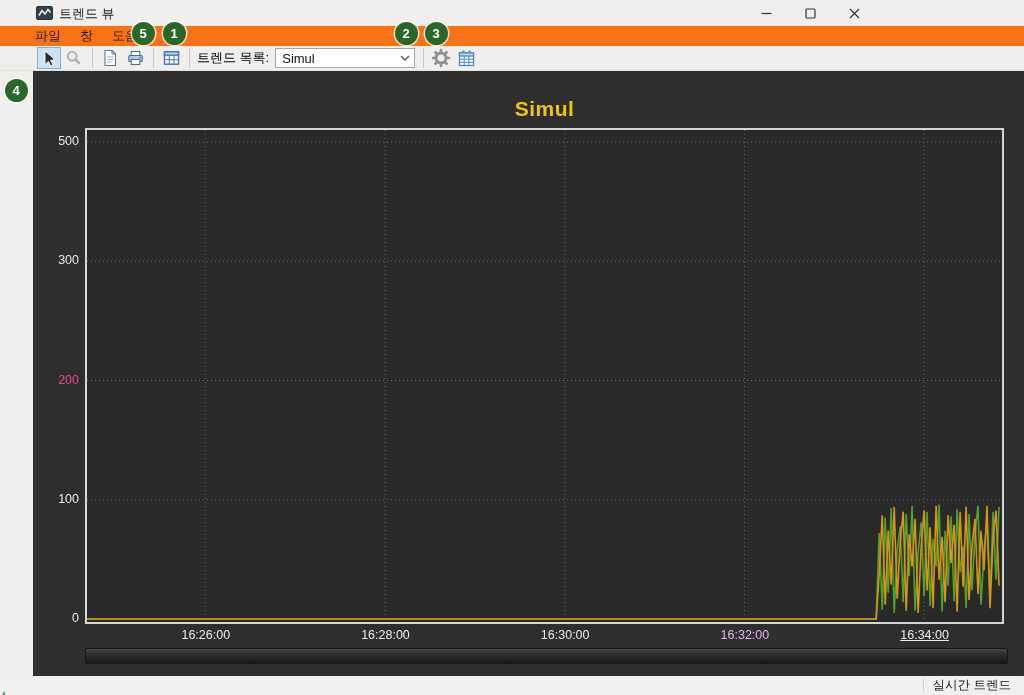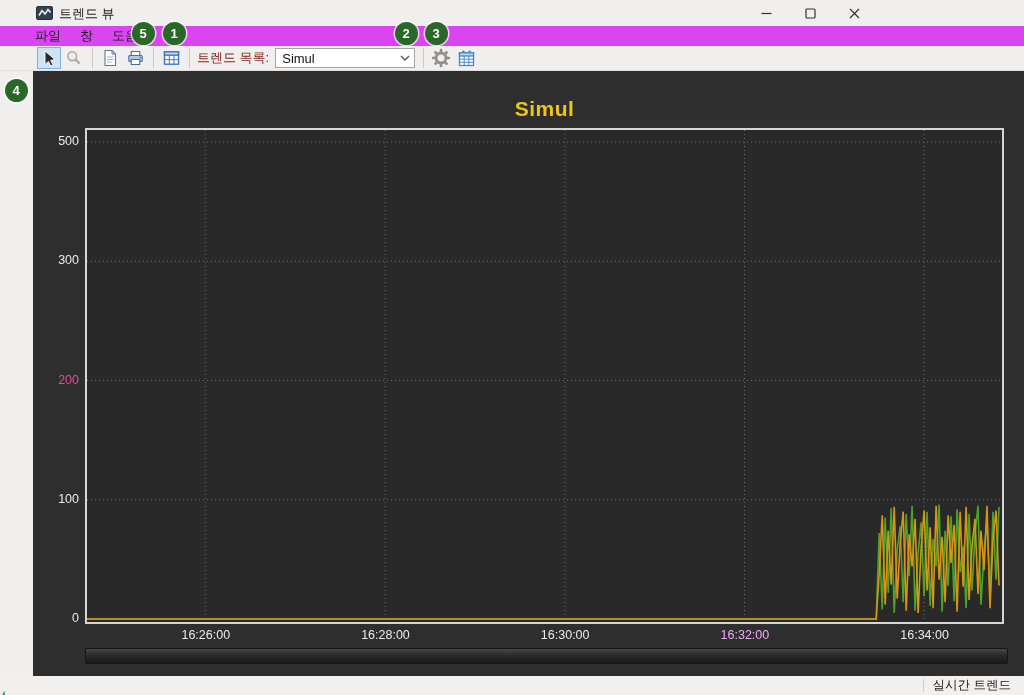--- a/index.html
+++ b/index.html
@@ -8,27 +8,27 @@
     position:relative;width:1024px;height:695px;overflow:hidden;
     background:#f0efed;font-family:"Liberation Sans",sans-serif;
     -webkit-font-smoothing:antialiased;
   }
   
   .titlebar{position:absolute;left:0;top:0;width:876px;height:26px;background:#f0efed;display:flex;align-items:center;}
   .app-icon{position:absolute;left:36px;top:6px;width:17px;height:14px;}
   .win-title{position:absolute;left:59px;top:5px;font-size:13px;color:#1b1b1b;}
   .wincontrols{position:absolute;right:0;top:0;height:26px;display:flex;}
   .winbtn{width:44px;height:26px;border:none;background:transparent;display:flex;align-items:center;justify-content:center;padding:0;cursor:default;}
-  .menubar{position:absolute;left:0;top:26px;width:1024px;height:20px;background:#d946ef;display:flex;align-items:center;padding-left:35px;}
+  .menubar{position:absolute;left:0;top:26px;width:1024px;height:20px;background:#f97316;display:flex;align-items:center;padding-left:35px;}
   .menu-item{font-size:13px;color:#1b1b1b;padding:2px 9px 2px 0;margin-right:10px;}
   .toolbar{position:absolute;left:0;top:46px;width:1024px;height:25px;background:#f0efed;display:flex;align-items:center;padding-left:37px;border-bottom:1px solid #e2e1df;}
   .tbtn{width:24px;height:22px;display:flex;align-items:center;justify-content:center;border:1px solid transparent;background:transparent;padding:0;margin-right:1px;}
   .tbtn.selected{background:#cde3f6;border:1px solid #7fb2de;}
   .tsep{width:1px;height:20px;background:#c9c8c6;margin:0 5px;}
-  .tb-label{font-size:13px;color:#7f1d1d;margin:0 6px 0 2px;white-space:nowrap;}
+  .tb-label{font-size:13px;color:#000000;margin:0 6px 0 2px;white-space:nowrap;}
   .combo{width:140px;height:20px;background:#fff;border:1px solid #a6a6a6;display:flex;align-items:center;position:relative;}
   .combo .val{font-size:13px;color:#111;padding-left:6px;flex:1;}
   .combo .chev{width:18px;display:flex;align-items:center;justify-content:center;}
   
   .panel{position:absolute;left:33px;top:71px;width:991px;height:605px;background:#2e2e2e;}
   .chart-title{position:absolute;left:52px;top:26px;width:919px;text-align:center;font-size:21px;font-weight:600;letter-spacing:.5px;}
   .plot{position:absolute;left:52px;top:57px;width:919px;height:496px;border:2px solid #d6d6d6;background:#292929;}
   .plot svg{display:block;}
   .ylab{position:absolute;width:46px;text-align:right;font-size:12.5px;color:#eaeaea;}
   .xlab{position:absolute;top:557px;transform:translateX(-50%);font-size:12.5px;color:#eaeaea;white-space:nowrap;}
@@ -187,21 +187,21 @@
         <div class="ylab" style="left: 0px; width: 46px; top: 420.75px; color: rgb(234, 234, 234); padding-left: 16px;">100</div>
         <div class="ylab" style="left: 0px; width: 46px; top: 301.5px; color: #ec4899;">200</div>
         <div class="ylab" style="left: 0px; width: 46px; top: 182.25px; color: rgb(234, 234, 234);">300</div>
         <div class="ylab" style="left: 0px; width: 46px; top: 63px; color: rgb(234, 234, 234);">500</div>
       </div>
     <div id="xlabels">
         <div class="xlab" style="left: 172.806px; color: rgb(234, 234, 234);">16:26:00</div>
         <div class="xlab" style="left: 352.511px; color: rgb(234, 234, 234);">16:28:00</div>
         <div class="xlab" style="left: 532.217px; color: rgb(234, 234, 234);">16:30:00</div>
         <div class="xlab" style="left: 711.922px; color: #f0abfc;">16:32:00</div>
-        <div class="xlab" style="left: 891.628px; color: rgb(234, 234, 234);">16:34:00</div>
+        <div class="xlab" style="left: 891.628px; color: rgb(234, 234, 234); text-decoration: underline;">16:34:00</div>
       </div>
     <div class="scrollbar"></div>
   </div>
 
   <div class="statusbar">
     <div class="status-sep"></div>
     <span class="status-text">실시간 트렌드</span>
   </div>
   <span class="corner-mark">
     <svg width="8" height="9" viewBox="0 0 8 9">

